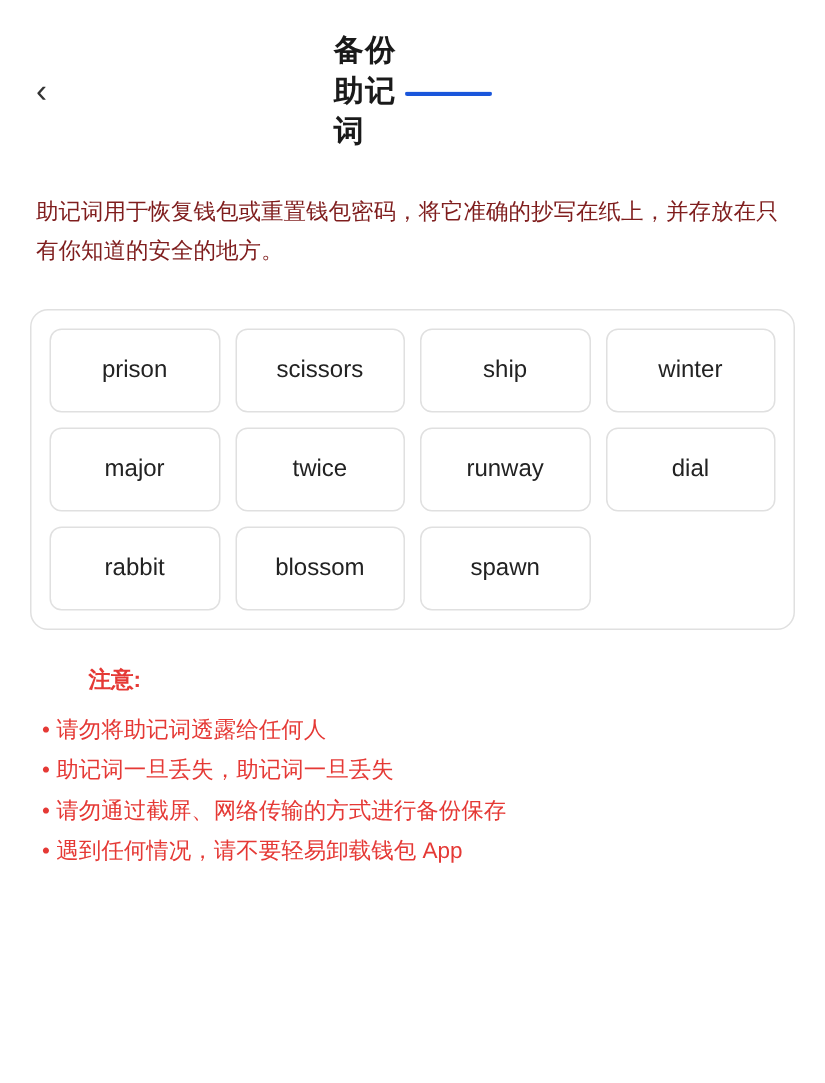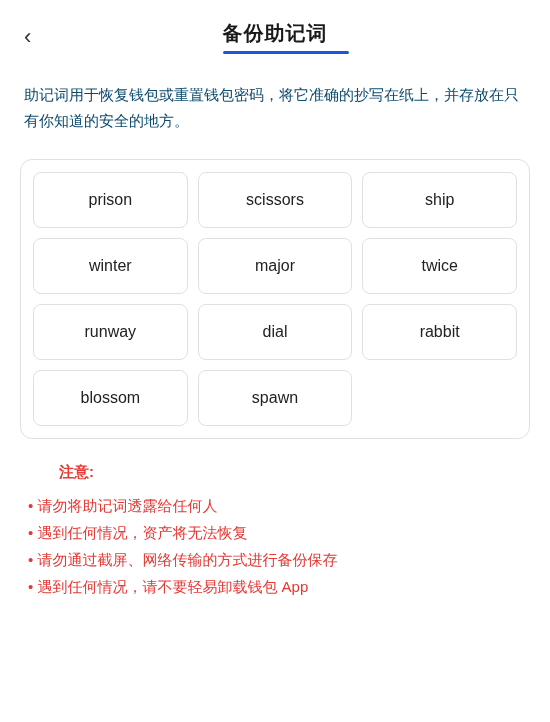--- a/index.html
+++ b/index.html
@@ -28,21 +28,22 @@
       position: absolute;
       left: 24px;
       font-size: 22px;
       color: #333;
       cursor: pointer;
       line-height: 1;
     }
 
     .title-wrapper {
       display: flex;
-      flex-direction: column;
+      flex-direction: row;
+      align-items: center;
     }
 
     .page-title {
       font-size: 20px;
       font-weight: 600;
       color: #1a1a1a;
       letter-spacing: 1px;
     }
 
     .title-underline {
@@ -54,34 +55,34 @@
       
       border-top: none;
       border-left: none;
       border-right: none;
     }
 
     .description {
       padding: 18px 24px 0 24px;
       font-size: 15px;
       line-height: 1.75;
-      color: #0c4a6e;
+      color: #7f1d1d;
     }
 
     .mnemonic-grid-wrapper {
       margin: 24px 20px;
       border: 1px solid #e0e0e0;
       border-radius: 12px;
       padding: 12px;
       background: #fff;
     }
 
     .mnemonic-grid {
       display: grid;
-      grid-template-columns: repeat(3, 1fr);
+      grid-template-columns: repeat(4, 1fr);
       gap: 10px;
     }
 
     .mnemonic-cell {
       border: 1px solid #e0e0e0;
       border-radius: 8px;
       display: flex;
       align-items: center;
       justify-content: center;
       padding: 18px 10px;
@@ -139,17 +140,17 @@
       <div class="mnemonic-cell">rabbit</div>
       <div class="mnemonic-cell">blossom</div>
       <div class="mnemonic-cell">spawn</div>
     </div>
 </div>
 
 <div class="notice-section">
   <div class="notice-title">注意:</div>
   <div id="notice-list">
       <div class="notice-item">请勿将助记词透露给任何人</div>
-      <div class="notice-item">遇到任何情况，资产将无法恢复</div>
+      <div class="notice-item">助记词一旦丢失，助记词一旦丢失</div>
       <div class="notice-item">请勿通过截屏、网络传输的方式进行备份保存</div>
       <div class="notice-item">遇到任何情况，请不要轻易卸载钱包 App</div>
     </div>
 </div>
 
 </body></html>

